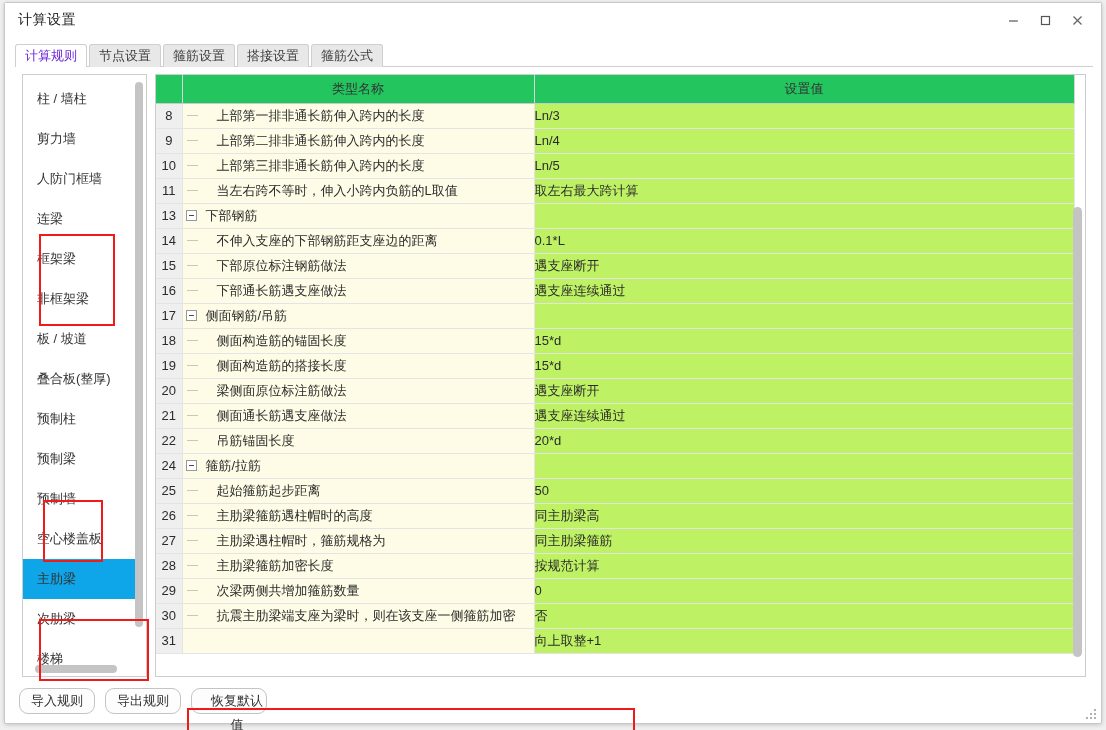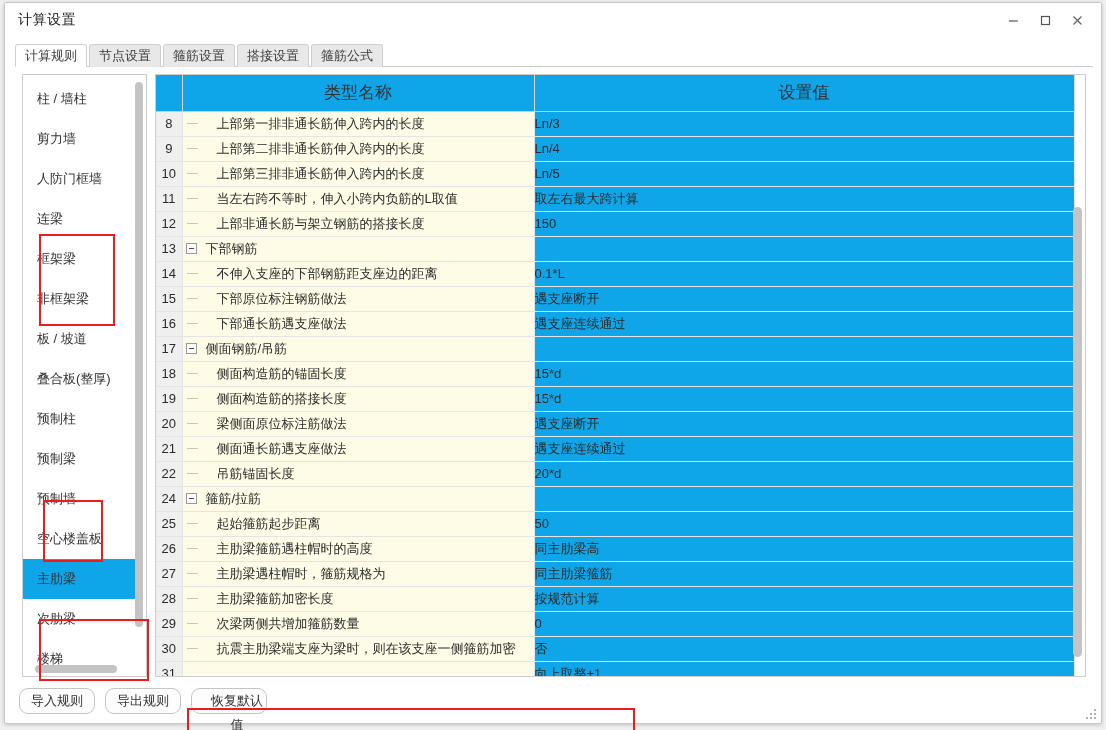--- a/index.html
+++ b/index.html
@@ -55,21 +55,21 @@
     font-size: 13px;
     color: #3c3c3c;
     background: #e8e8e8;
     border: 1px solid #cfcfcf;
     border-bottom: none;
     border-top-left-radius: 3px; border-top-right-radius: 3px;
     margin-right: 2px;
   }
   .tab.active {
     background: #ffffff;
-    color: #404040;
+    color: #6d28d9;
     z-index: 3;
   }
   .tab.active:after {
     content: ""; position: absolute; left: 0; right: 0; bottom: -1px; height: 1px;
     background: #ffffff;
   }
 
   
   #content {
     position: absolute; left: 10px; top: 64px;
@@ -127,27 +127,27 @@
     border-collapse: collapse;
     table-layout: fixed;
     width: 918px;
     font-size: 13px;
   }
   table#grid col.c-num   { width: 26px; }
   table#grid col.c-name  { width: 352px; }
   table#grid col.c-value { width: 540px; }
 
   #grid thead th {
-    height: 36px;
-    background: #0ea5e9;
+    height: 28px;
+    background: #22c55e;
     border-right: 1px solid #d6d6d6;
     border-bottom: 1px solid #c9c9c9;
     font-weight: normal;
     color: #333;
-    font-size: 17px;
+    font-size: 13px;
     text-align: center;
   }
   #grid thead th.h-num { border-right: 1px solid #d6d6d6; }
 
   #grid tbody td {
     height: 24px;
     border-bottom: 1px solid #e4e4e4;
     border-right: 1px solid #e4e4e4;
     color: #2b2b2b;
     padding: 0;
@@ -155,21 +155,21 @@
     white-space: nowrap;
   }
   td.num {
     background: #efefef;
     text-align: center;
     color: #333;
     border-right: 1px solid #d6d6d6;
     font-size: 13px;
   }
   td.name { background: #fefce6; padding-left: 0; position: relative; }
-  td.value { background: #0ea5e9; padding-left: 6px; }
+  td.value { background: #bef264; padding-left: 6px; }
 
   .cellwrap { display: flex; align-items: center; height: 24px; }
   .tw { width: 18px; flex: 0 0 18px; display: flex; align-items: center; justify-content: center; }
   .leafline {
     width: 11px; height: 1px; background: #c9c9b0; display: block;
     margin-left: 2px;
   }
   .expander {
     width: 11px; height: 11px;
     border: 1px solid #9a9a9a;
@@ -350,32 +350,20 @@
                 <div class="cellwrap indent-leaf">
                   <span class="tw">
                     <span class="leafline"></span>
                   </span>
                   <span class="label">当左右跨不等时，伸入小跨内负筋的L取值</span>
                 </div>
               </td>
               <td class="value">取左右最大跨计算</td>
             </tr>
             <tr>
-              <td class="num">12</td>
-              <td class="name">
-                <div class="cellwrap indent-leaf">
-                  <span class="tw">
-                    <span class="leafline"></span>
-                  </span>
-                  <span class="label">上部非通长筋与架立钢筋的搭接长度</span>
-                </div>
-              </td>
-              <td class="value">150</td>
-            </tr>
-            <tr>
               <td class="num">13</td>
               <td class="name">
                 <div class="cellwrap indent-group">
                   <span class="tw">
                     <span class="expander"></span>
                   </span>
                   <span class="label">下部钢筋</span>
                 </div>
               </td>
               <td class="value"></td>

